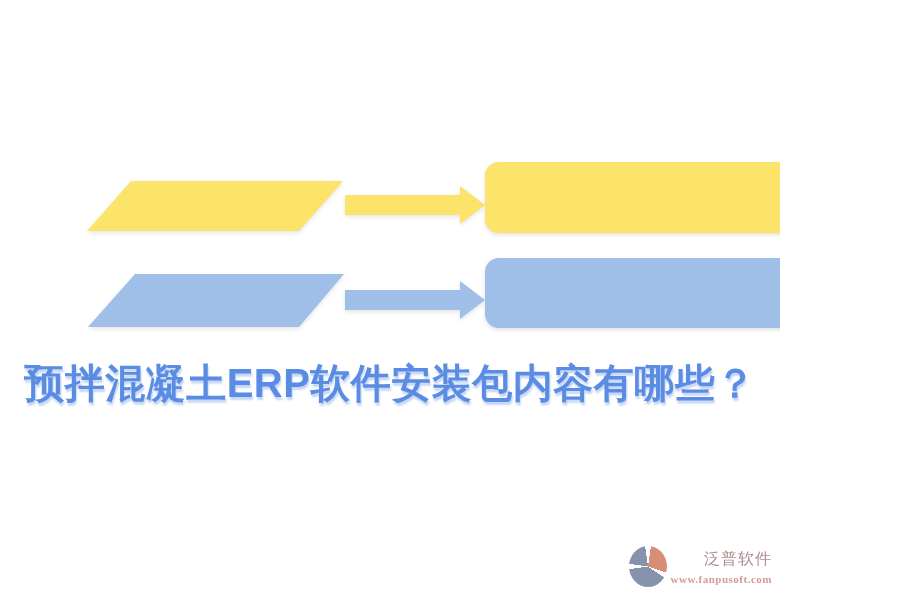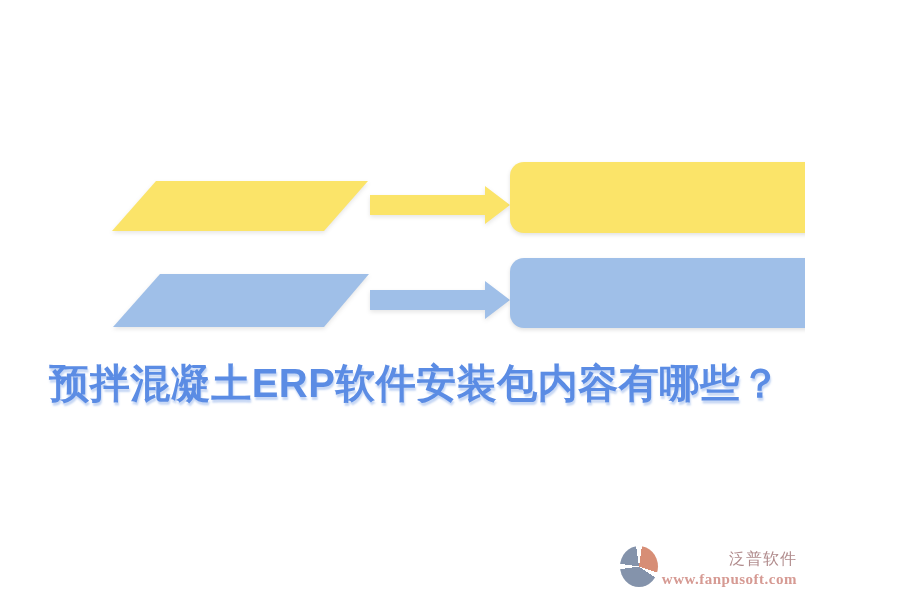--- a/index.html
+++ b/index.html
@@ -7,21 +7,20 @@
     padding: 0;
     background: #ffffff;
     font-family: "Liberation Sans", sans-serif;
   }
   .stage {
     position: relative;
     width: 780px;
     height: 600px;
     background: #ffffff;
     overflow: hidden;
-    margin-left: 25px;
   }
   .shape-svg {
     position: absolute;
     display: block;
     filter: drop-shadow(0 2px 2px rgba(0,0,0,0.10));
   }
   .para-yellow { left: 87px;  top: 181px; width: 256px; height: 50px; }
   .para-blue   { left: 88px;  top: 274px; width: 256px; height: 53px; }
   .arrow-yellow{ left: 345px; top: 186px; width: 140px; height: 38px; }
   .arrow-blue  { left: 345px; top: 281px; width: 140px; height: 38px; }
@@ -83,21 +82,21 @@
   .brand-name {
     font-family: "Liberation Serif", serif;
     font-size: 16px;
     line-height: 26px;
     color: var(--brand_text, #B18C8D);
     letter-spacing: 1px;
     white-space: nowrap;
   }
   .brand-url {
     font-family: "Liberation Serif", serif;
-    font-size: 15px;
+    font-size: 11px;
     line-height: 15px;
     font-weight: bold;
     color: var(--brand_url, #D69A93);
     letter-spacing: 0.5px;
     white-space: nowrap;
   }
 </style>
 </head>
 <body>
 

